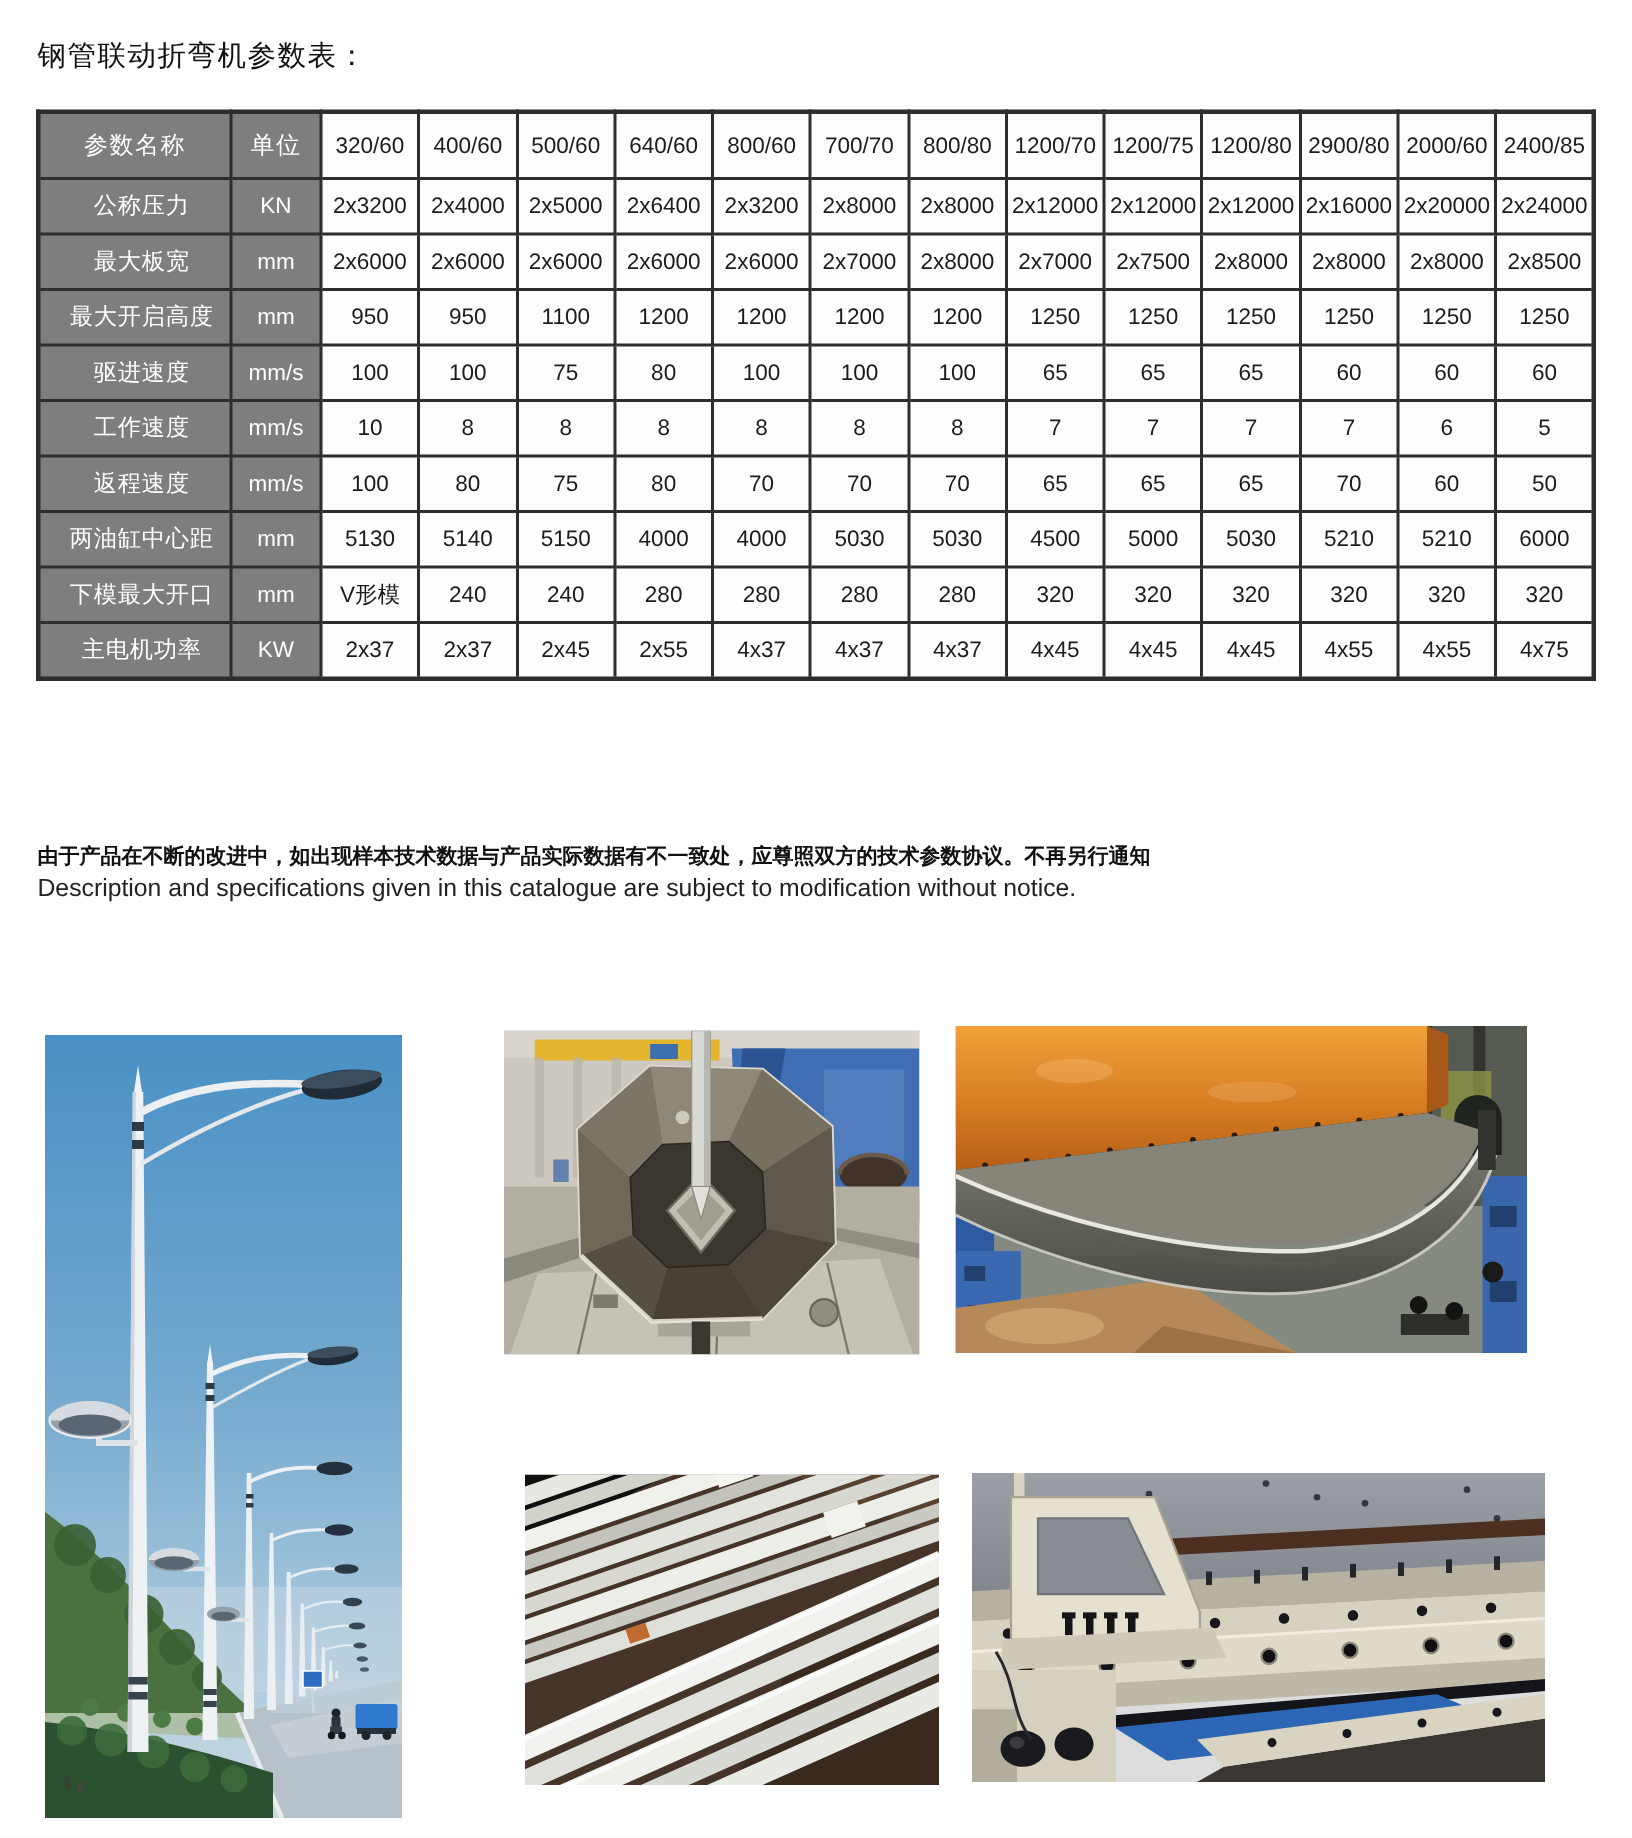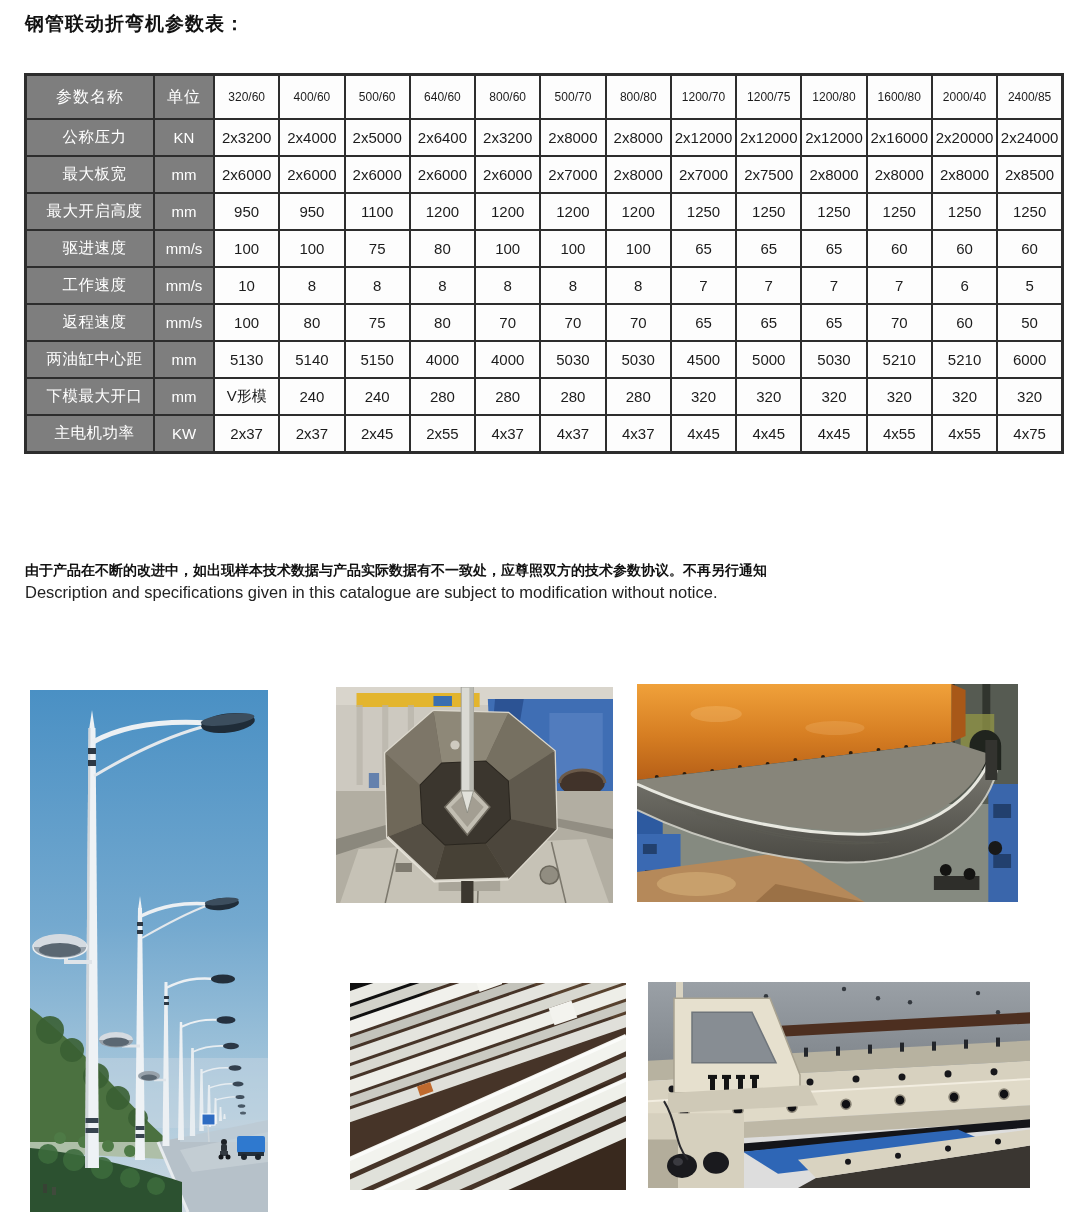--- a/index.html
+++ b/index.html
@@ -2,25 +2,25 @@
 <html style="--header-bg: #7e7e7e; --header-text: #ffffff; --cell-bg: #fdfdfd; --cell-text: #1c1c1c; --border: #2d2d2d; --page-bg: #ffffff; --photo-sky-blue: #5795c5; --photo-machine-blue: #3b6ab0; --photo-press-orange: #d97a26;"><head>
 <meta charset="utf-8">
 <style>
   :root{
     --header-bg:#7e7e7e; --header-text:#ffffff; --cell-bg:#fdfdfd; --cell-text:#1c1c1c;
     --border:#2d2d2d; --page-bg:#ffffff;
   }
   html,body{margin:0;padding:0;}
   body{background:#eee;font-family:"Liberation Sans","DejaVu Sans",sans-serif;}
   .page{position:relative;width:1088px;height:1225px;background:var(--page-bg);margin:0 auto;overflow:hidden;}
-  .title{position:absolute;left:25px;top:11px;margin:0;font-size:19px;font-weight:bold;color:#111;letter-spacing:1px;}
+  .title{position:absolute;left:25px;top:24px;margin:0;font-size:19px;font-weight:normal;color:#111;letter-spacing:1px;}
   table.spec{position:absolute;left:24px;top:50px;width:1040px;border-collapse:collapse;table-layout:fixed;border:3px solid var(--border);margin-top:23px;}
   table.spec th,table.spec td{border:2px solid var(--border);background:var(--cell-bg);color:var(--cell-text);
     font-weight:normal;text-align:center;vertical-align:middle;padding:0;white-space:nowrap;font-size:15px;}
-  table.spec thead th{height:42px;font-size:12px;}
+  table.spec thead th{height:42px;font-size:15px;}
   table.spec tbody th,table.spec tbody td{height:35px;}
   table.spec .gray{background:var(--header-bg);color:var(--header-text);}
   table.spec thead th.gray{font-size:16px;letter-spacing:1px;}
   table.spec tbody th.rowname{text-align:center;padding-left:9px;font-size:15.5px;letter-spacing:0.5px;}
   .note-cn{position:absolute;left:25px;top:562px;margin:0;font-size:14px;font-weight:600;color:#111;}
   .note-en{position:absolute;left:25px;top:583px;margin:0;font-size:16.5px;color:#222;}
   .photo{position:absolute;overflow:hidden;background:#ddd;}
   .photo svg{display:block;width:100%;height:100%;}
   #ph-street{left:30px;top:690px;width:238px;height:522px;}
   #ph-octagon{left:336px;top:687px;width:277px;height:216px;}
@@ -38,27 +38,27 @@
   <table class="spec">
     <thead>
         <tr>
           <th class="gray" style="width: 126px;">参数名称</th>
           <th class="gray" style="width: 58px;">单位</th>
           <th class="model">320/60</th>
           <th class="model">400/60</th>
           <th class="model">500/60</th>
           <th class="model">640/60</th>
           <th class="model">800/60</th>
-          <th class="model">500/70</th>
+          <th class="model">700/70</th>
           <th class="model">800/80</th>
           <th class="model">1200/70</th>
           <th class="model">1200/75</th>
           <th class="model">1200/80</th>
-          <th class="model">1600/80</th>
-          <th class="model">2000/40</th>
+          <th class="model">2900/80</th>
+          <th class="model">2000/60</th>
           <th class="model">2400/85</th>
         </tr>
       </thead>
     <tbody>
         <tr>
           <th class="gray rowname">公称压力</th>
           <td class="gray unit">KN</td>
           <td class="val">2x3200</td>
           <td class="val">2x4000</td>
           <td class="val">2x5000</td>

